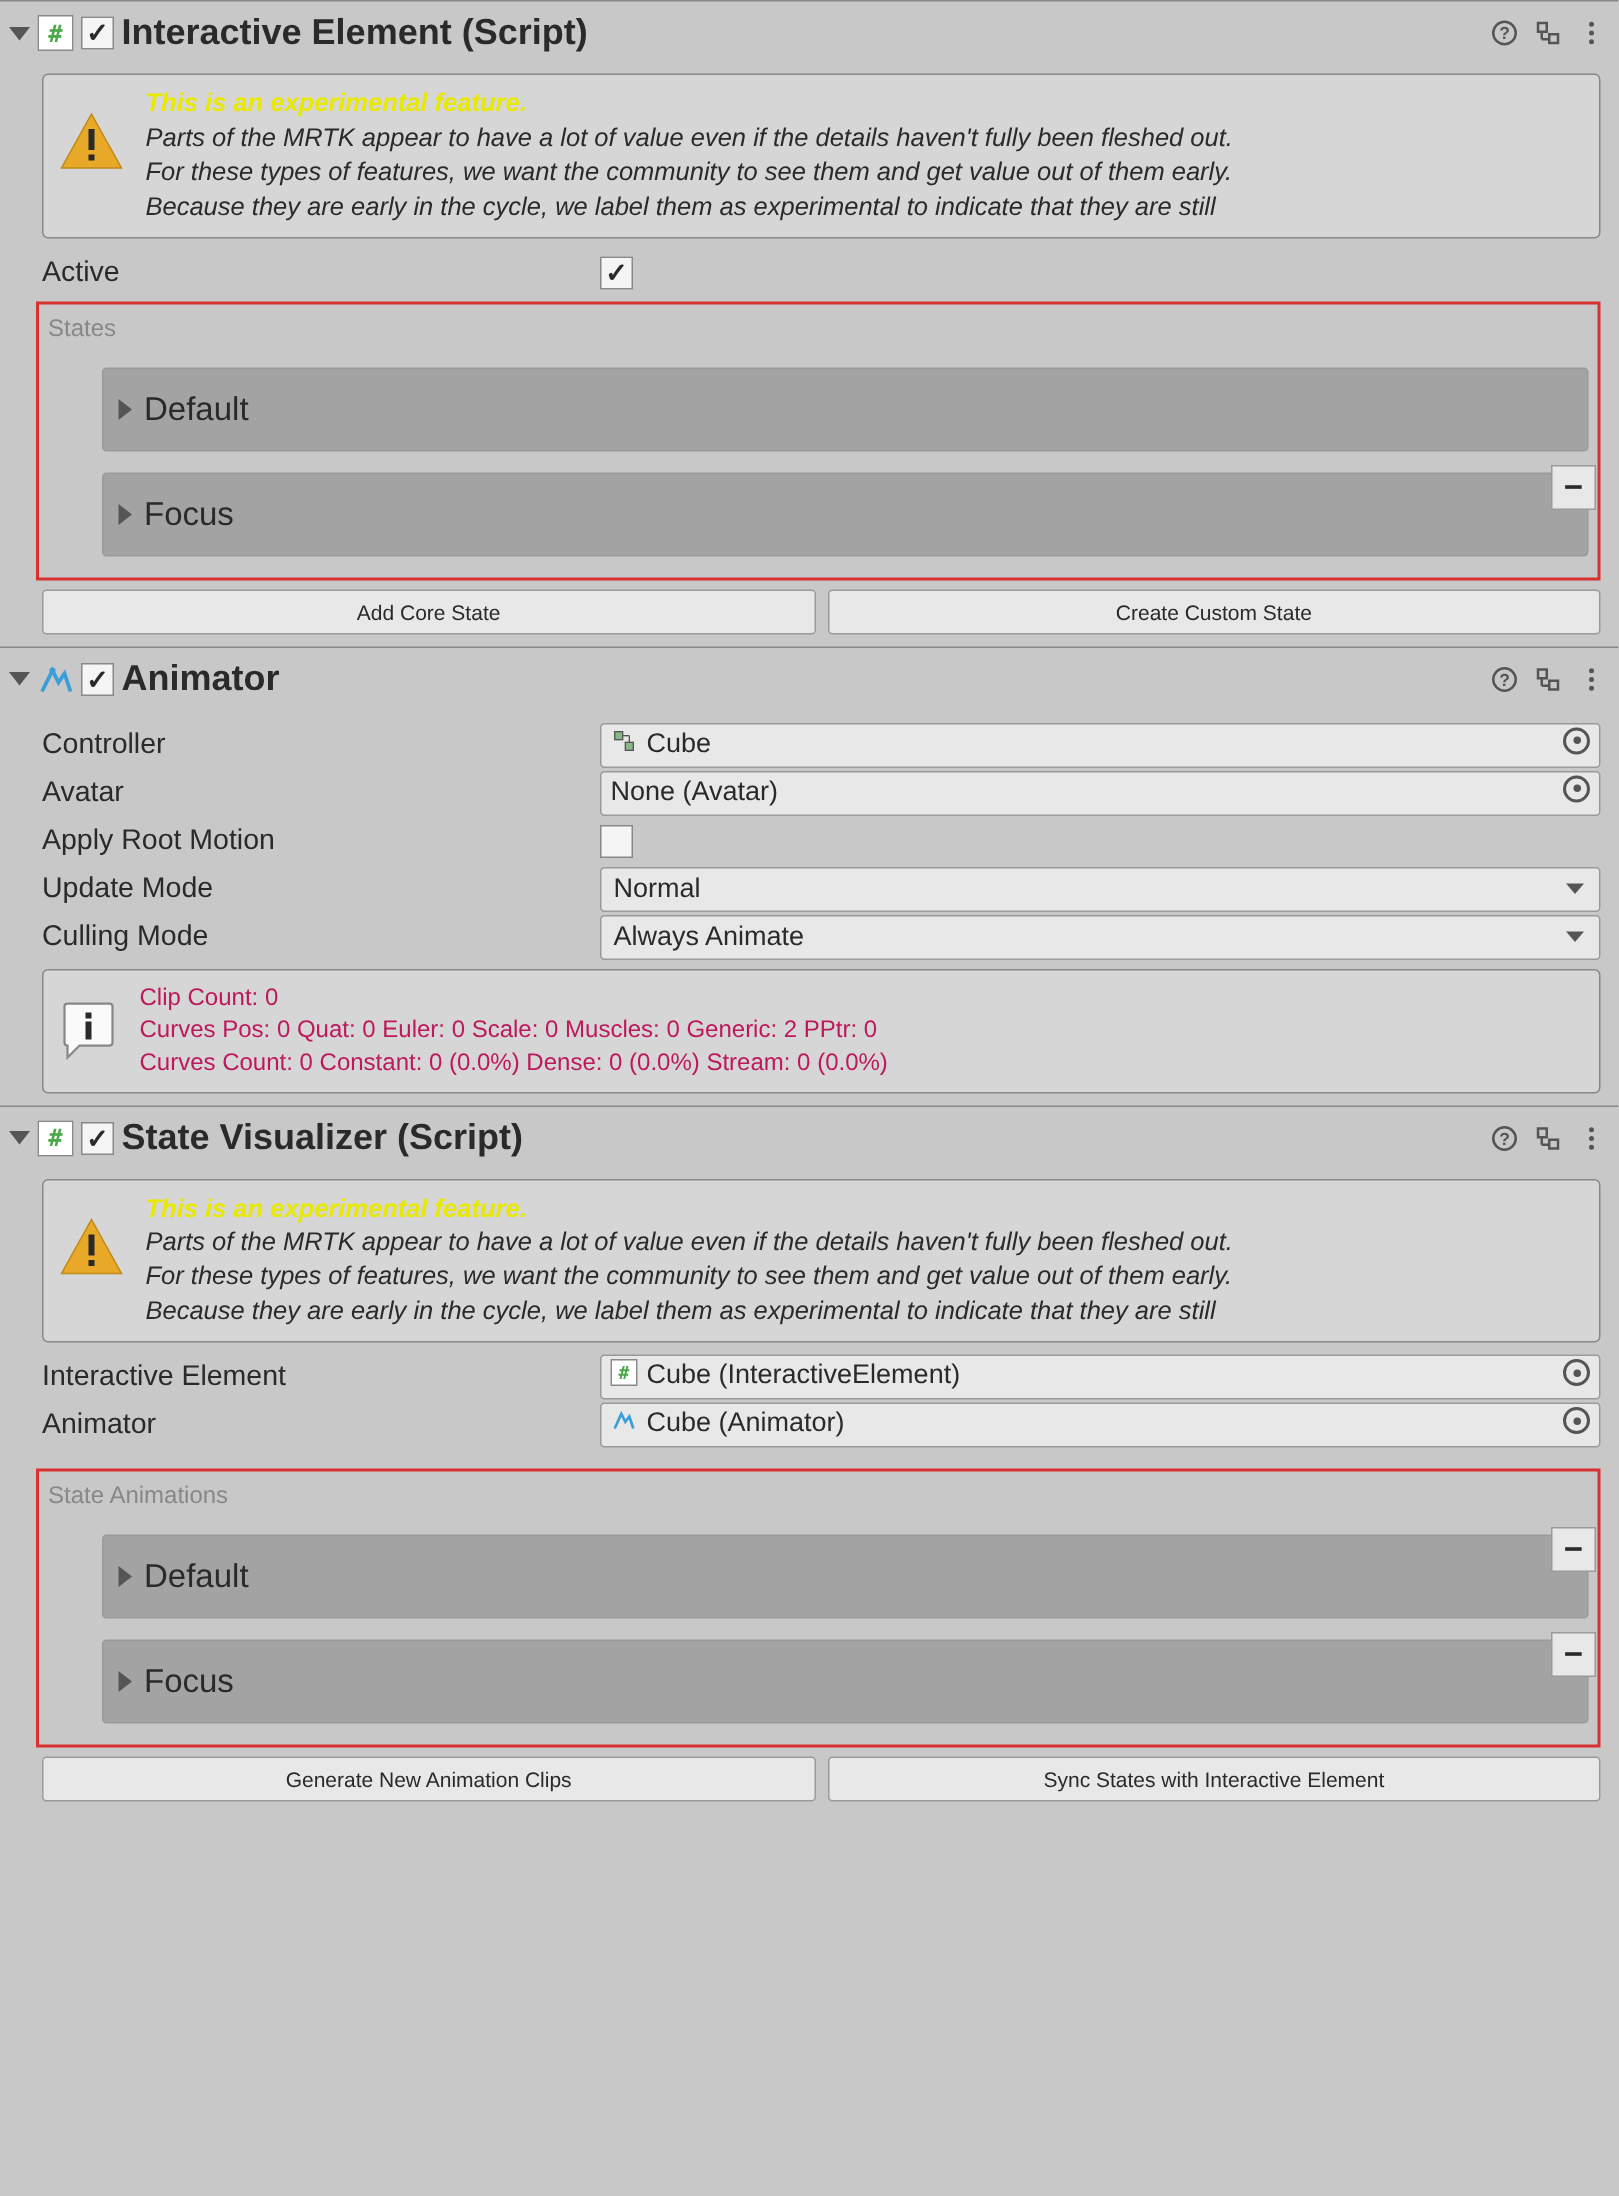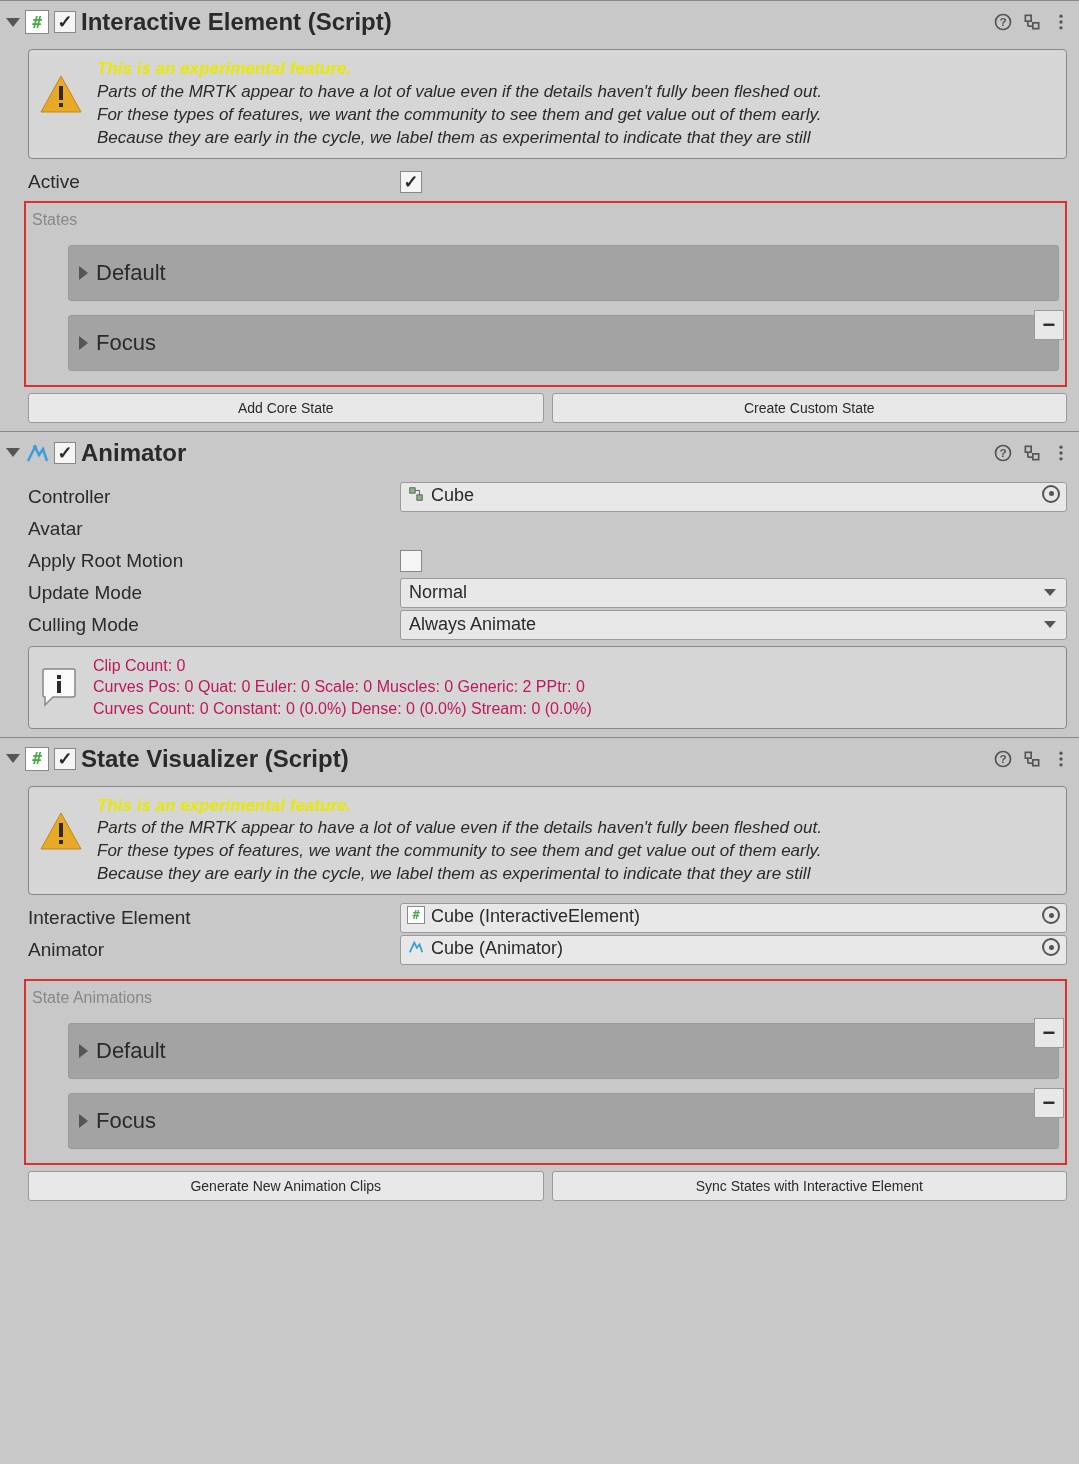--- a/index.html
+++ b/index.html
@@ -327,20 +327,24 @@
               <line x1="8" y1="5" x2="13" y2="5" stroke="#555"></line>
               <line x1="13" y1="5" x2="13" y2="10" stroke="#555"></line>
             </svg>
           </span>
         <span>Cube</span>
         <div class="picker"></div>
       </div>
     </div>
     <div class="prop-row">
       <div class="prop-label">Avatar</div>
+      <div class="prop-value obj-field">
+        <span>None (Avatar)</span>
+        <div class="picker"></div>
+      </div>
     </div>
     <div class="prop-row">
       <div class="prop-label">Apply Root Motion</div>
       <div class="checkbox"></div>
     </div>
     <div class="prop-row">
       <div class="prop-label">Update Mode</div>
       <div class="prop-value dropdown">
         <span>Normal</span>
       </div>

